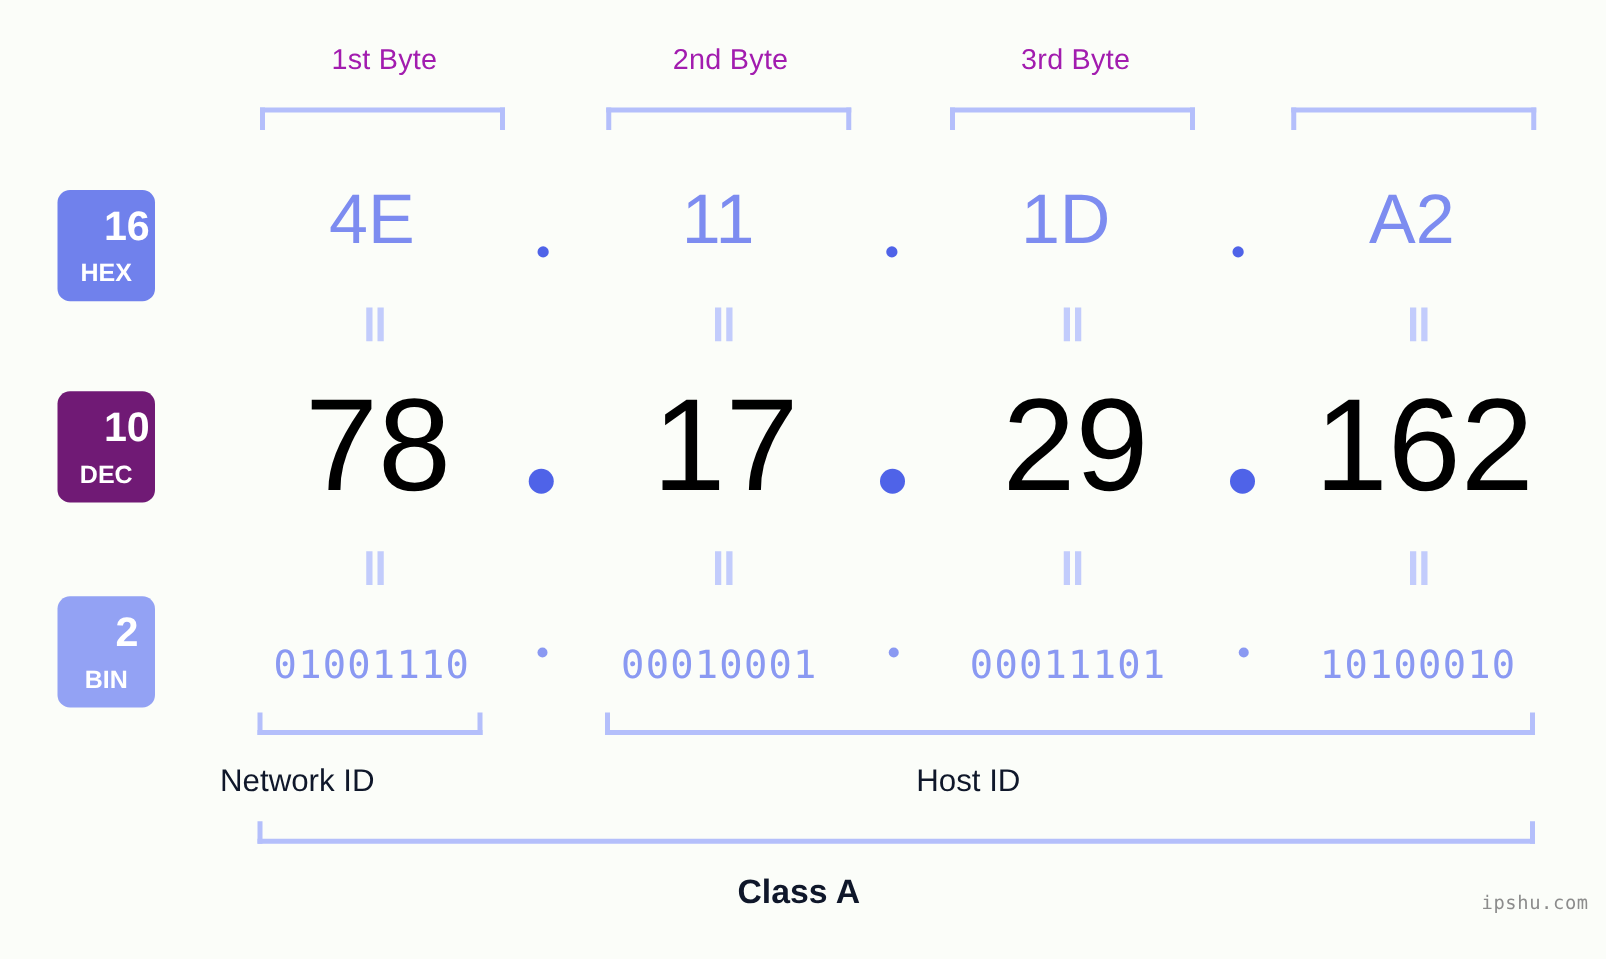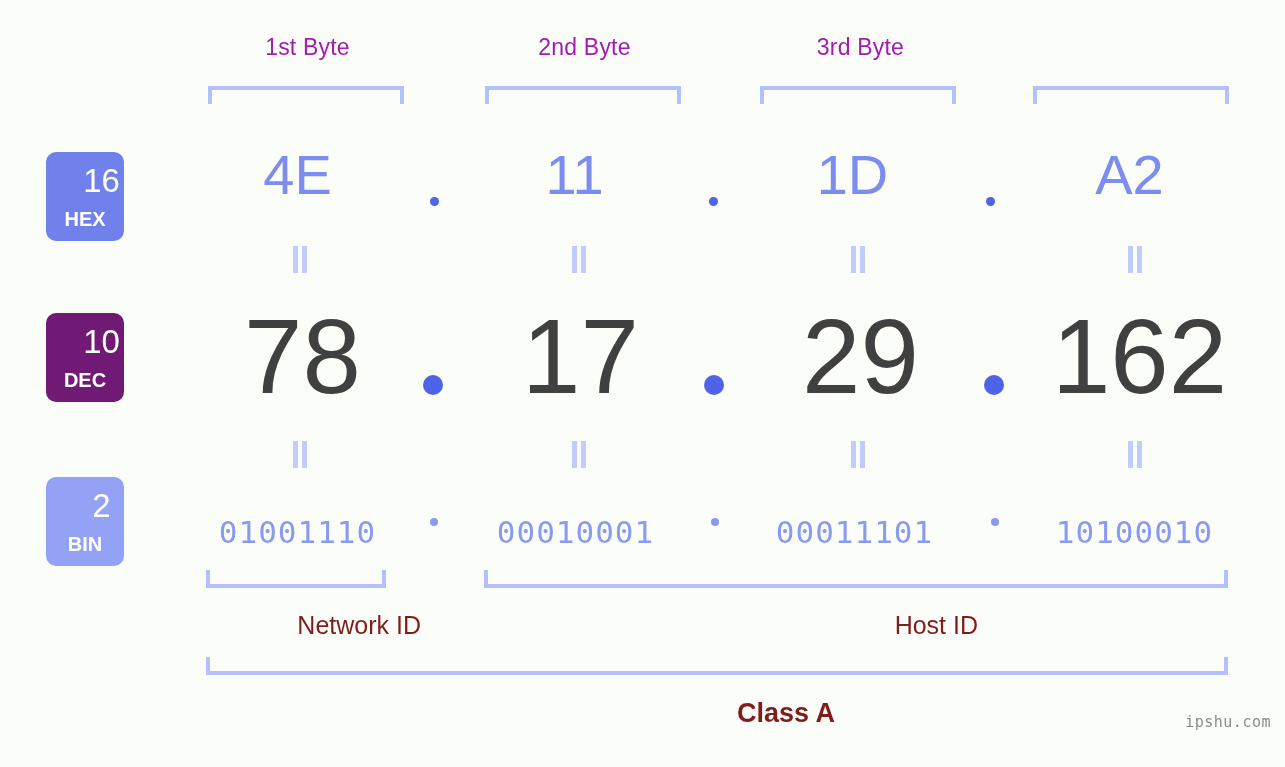--- a/index.html
+++ b/index.html
@@ -54,21 +54,21 @@
     border-radius: 10px;
     display: flex;
     flex-direction: column;
     align-items: center;
     justify-content: center;
     color: #ffffff;
     line-height: 1;
   }
   .badge .num {
     font-size: 33px;
-    font-weight: 400;
+    font-weight: 700;
     margin-left: 33px;
   }
   .badge .abbr {
     font-size: 20px;
     font-weight: 700;
     margin-top: 12px;
   }
   .badge-hex { top: 152px; height: 89px; background: #7081ec; }
   .badge-dec { top: 313px; height: 89px; background: #701a75; }
   .badge-bin { top: 477px; height: 89px; background: #93a2f4; }
@@ -82,21 +82,21 @@
 
   .row-hex .cell {
     top: 144px;
     font-size: 56px;
     color: #7d8cf0;
     line-height: 62px;
   }
   .row-dec .cell {
     top: 295px;
     font-size: 105px;
-    color: #404040;
+    color: #000000;
     line-height: 124px;
   }
   .row-bin .cell {
     top: 498px;
     font-size: 31px;
     color: #8a99f2;
     font-family: "DejaVu Sans Mono", monospace;
     line-height: 44px;
     letter-spacing: 1px;
     margin-top: 12px;
@@ -126,23 +126,23 @@
     display: block;
   }
   .eq i:first-child { left: 1px; }
   .eq i:last-child  { left: 10px; }
   .eq-top    { top: 246px; }
   .eq-bottom { top: 441px; }
 
   
   .caption {
     position: absolute;
-    text-align: right;
+    text-align: left;
     font-size: 25px;
-    color: #7f1d1d;
+    color: #0f172a;
     white-space: nowrap;
   }
   .caption-id    { top: 611px; }
   .caption-class { top: 698px; font-size: 27px; }
 
   
   .watermark {
     position: absolute;
     right: 14px;
     top: 713px;

